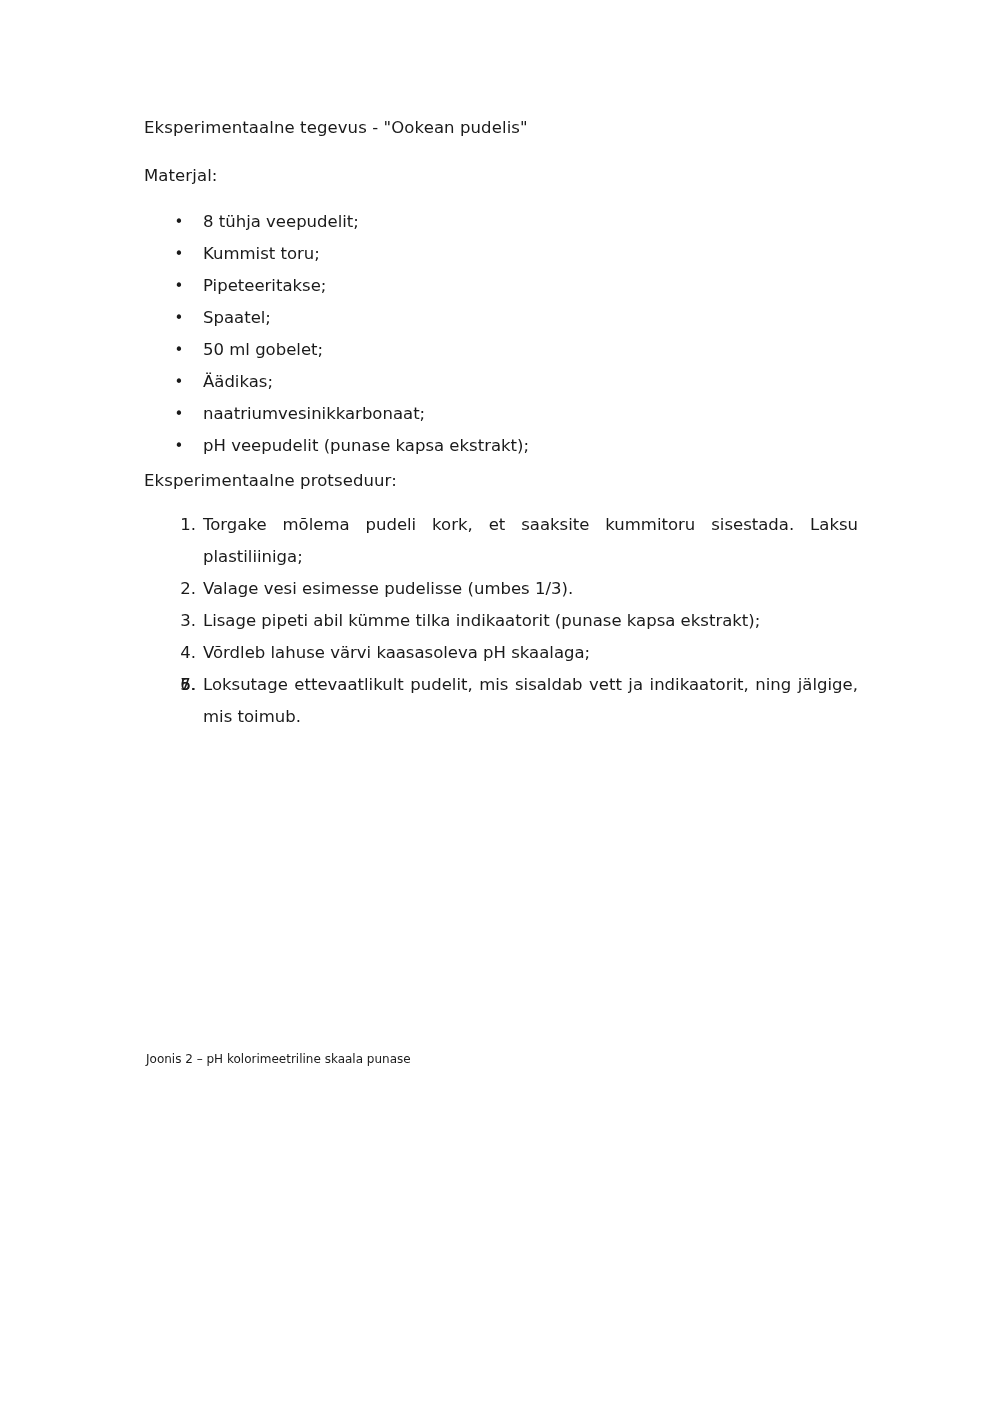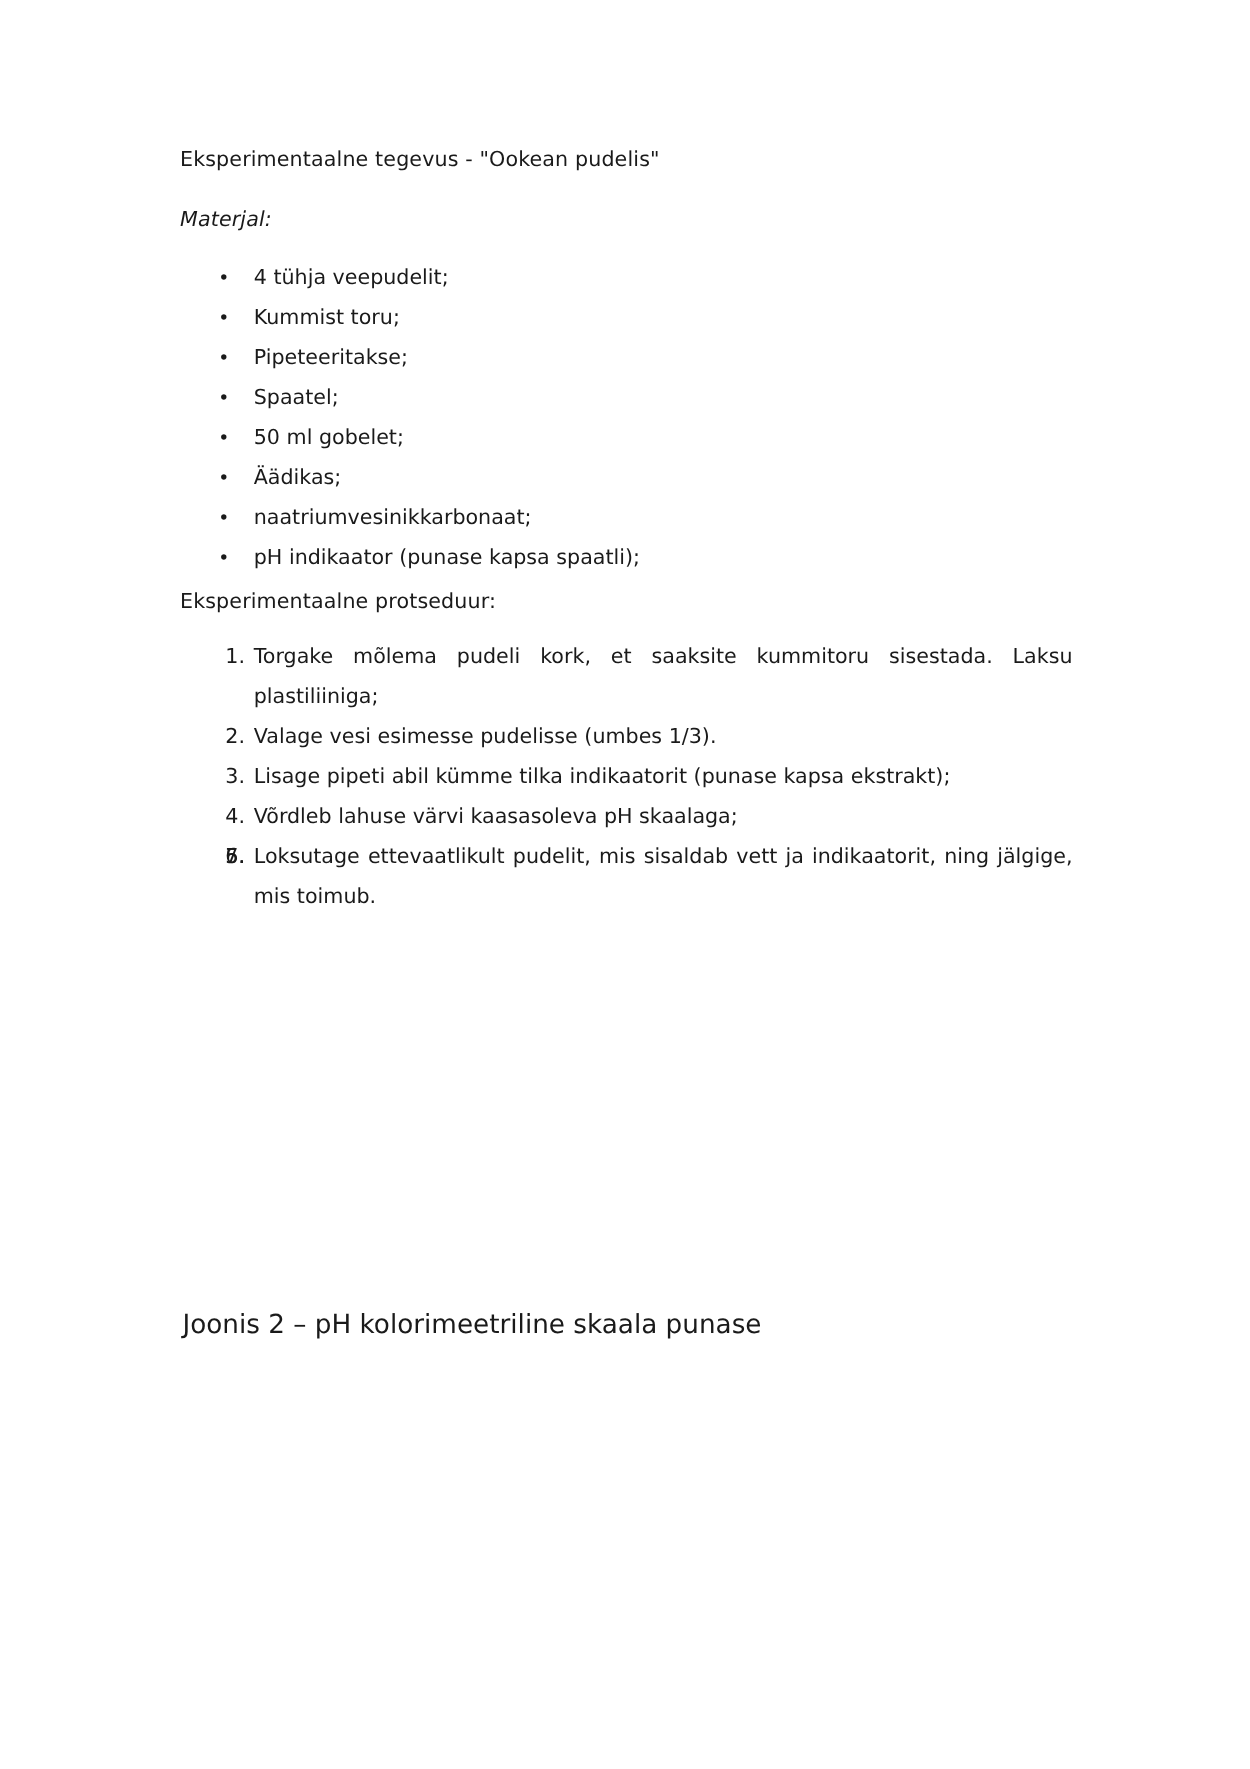--- a/index.html
+++ b/index.html
@@ -37,21 +37,20 @@
     margin: 0;
     letter-spacing: 0.1px;
   }
 
   .heading-block {
     margin: 0 0 16px 0;
   }
 
   .materjal-block {
     margin: 0 0 14px 0;
-    font-style: italic;
   }
 
   .procedure-heading {
     margin: 3px 0 12px 0;
   }
 
   
   ul.bullets {
     list-style: none;
     margin: 0;
@@ -118,40 +117,40 @@
     width: 714px;
     height: 184px;
     background: #ffffff;
   }
 
   .figure-caption {
     position: absolute;
     left: 146px;
     top: 1044px;
     width: 714px;
-    font-size: 21px;
+    font-size: 12px;
     line-height: 30px;
     margin: 0;
   }
 </style>
 </head>
 <body>
 
 <div class="page">
 
   <div class="content">
 
     <p class="para heading-block">Eksperimentaalne tegevus - "Ookean pudelis"</p>
 
     <p class="para materjal-block">Materjal:</p>
 
     <ul class="bullets">
       <li>
         <span class="bullet-glyph">•</span>
-        <span class="bullet-text">4 tühja veepudelit;</span>
+        <span class="bullet-text">8 tühja veepudelit;</span>
       </li>
       <li>
         <span class="bullet-glyph">•</span>
         <span class="bullet-text">Kummist toru;</span>
       </li>
       <li>
         <span class="bullet-glyph">•</span>
         <span class="bullet-text">Pipeteeritakse;</span>
       </li>
       <li>
@@ -165,21 +164,21 @@
       <li>
         <span class="bullet-glyph">•</span>
         <span class="bullet-text">Äädikas;</span>
       </li>
       <li>
         <span class="bullet-glyph">•</span>
         <span class="bullet-text">naatriumvesinikkarbonaat;</span>
       </li>
       <li>
         <span class="bullet-glyph">•</span>
-        <span class="bullet-text">pH indikaator (punase kapsa spaatli);</span>
+        <span class="bullet-text">pH veepudelit (punase kapsa ekstrakt);</span>
       </li>
     </ul>
 
     <p class="para procedure-heading">Eksperimentaalne protseduur:</p>
 
     <ol class="steps">
       <li>
         <span class="step-num">1.</span>
         <span class="step-text">Torgake mõlema pudeli kork, et saaksite kummitoru sisestada. Laksu plastiliiniga;</span>
       </li>

